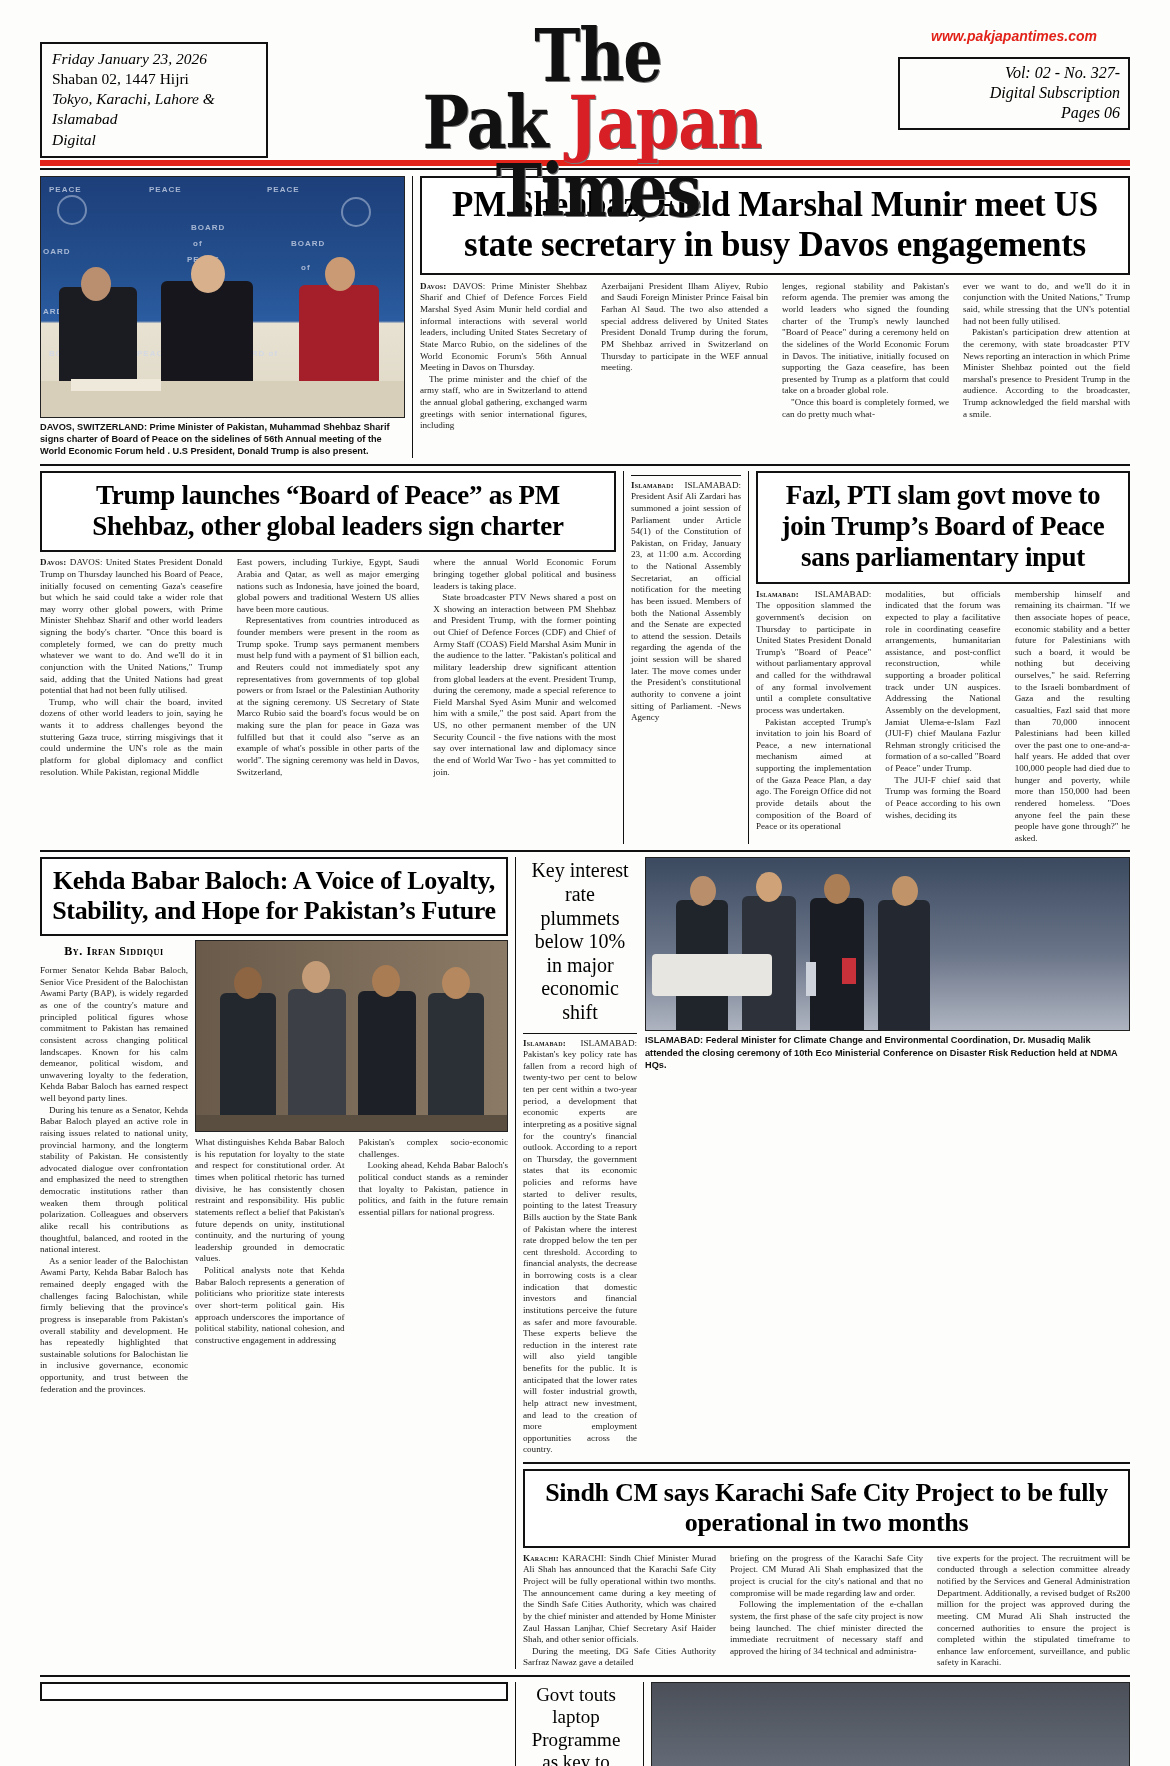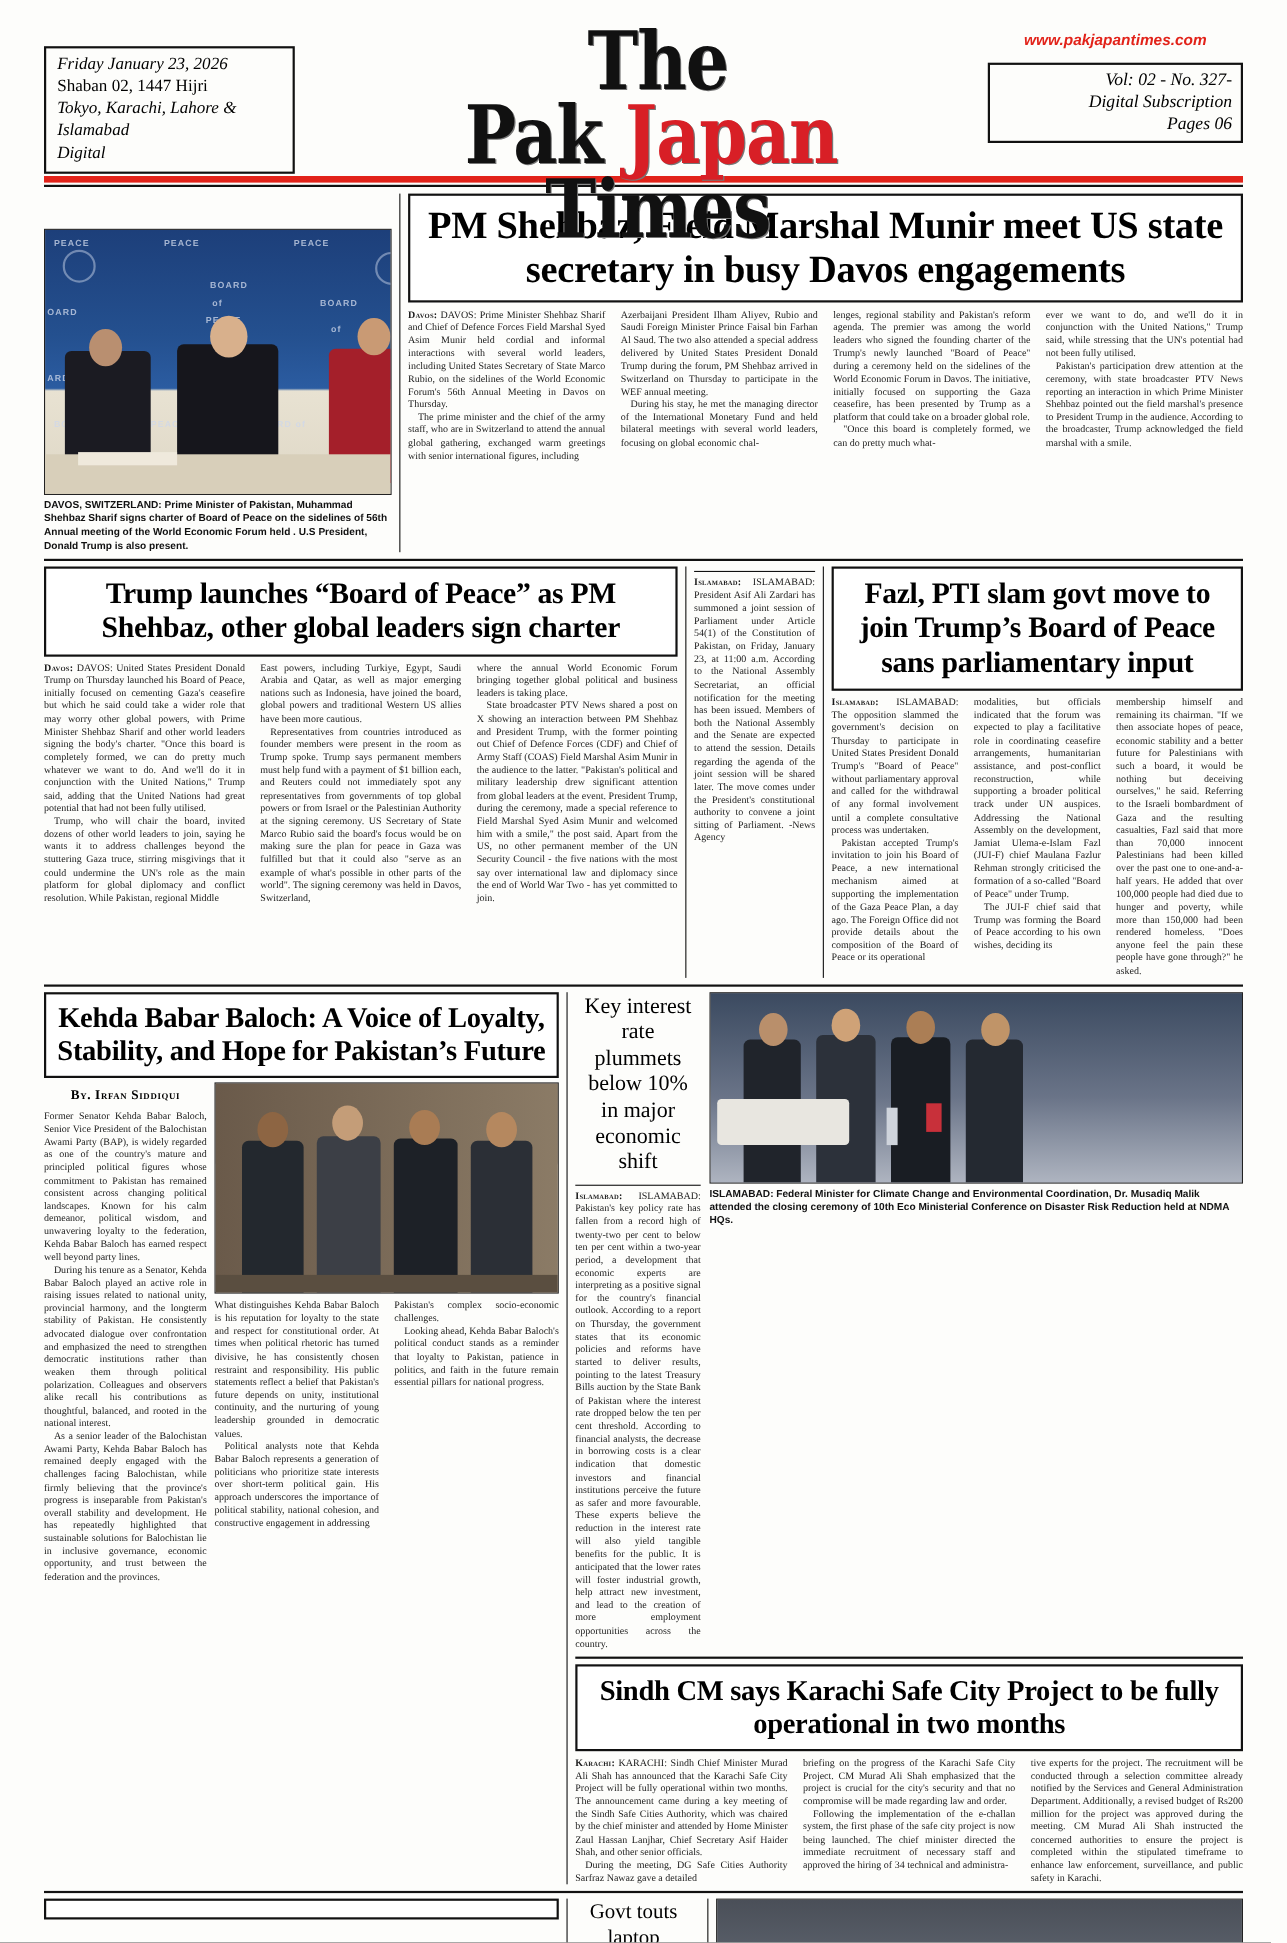--- a/index.html
+++ b/index.html
@@ -119,21 +119,21 @@
         <div>Pages 06</div>
       </div>
     </div>
   </div>
 
   <div class="redrule"></div>
   <div class="blackrule"></div>
 
   <div class="row" style="margin-top:6px;">
 
-    <div style="width:316px;margin-top:32px;">
+    <div style="width:365px;">
       <div class="photo ph-davos" style="height:240px;">
         <div class="wallgrid">
           <span style="left:8px;top:8px;">PEACE</span>
           <span style="left:108px;top:8px;">PEACE</span>
           <span style="left:226px;top:8px;">PEACE</span>
           <span style="left:2px;top:70px;">OARD</span>
           <span style="left:150px;top:46px;">BOARD</span>
           <span style="left:152px;top:62px;">of</span>
           <span style="left:146px;top:78px;">PEACE</span>
           <span style="left:2px;top:130px;">ARD</span>
@@ -166,21 +166,20 @@
       <div class="hbox">
         <h1>PM Shehbaz, Field Marshal Munir meet US state secretary in busy Davos engagements</h1>
       </div>
       <div class="row" style="margin-top:6px;">
         <div class="bt" style="width:25%;padding-right:7px;">
           <p class="first"><span class="dek">Davos:</span> <span>DAVOS: Prime Minister Shehbaz Sharif and Chief of Defence Forces Field Marshal Syed Asim Munir held cordial and informal interactions with several world leaders, including United States Secretary of State Marco Rubio, on the sidelines of the World Economic Forum's 56th Annual Meeting in Davos on Thursday.</span></p>
           <p>The prime minister and the chief of the army staff, who are in Switzerland to attend the annual global gathering, exchanged warm greetings with senior international figures, including</p>
         </div>
         <div class="bt" style="width:25%;padding:0 7px;">
           <p class="first">Azerbaijani President Ilham Aliyev, Rubio and Saudi Foreign Minister Prince Faisal bin Farhan Al Saud. The two also attended a special address delivered by United States President Donald Trump during the forum, PM Shehbaz arrived in Switzerland on Thursday to participate in the WEF annual meeting.</p>
-          <p>During his stay, he met the managing director of the International Monetary Fund and held bilateral meetings with several world leaders, focusing on global economic chal-</p>
         </div>
         <div class="bt" style="width:25%;padding:0 7px;">
           <p class="first">lenges, regional stability and Pakistan's reform agenda. The premier was among the world leaders who signed the founding charter of the Trump's newly launched "Board of Peace" during a ceremony held on the sidelines of the World Economic Forum in Davos. The initiative, initially focused on supporting the Gaza ceasefire, has been presented by Trump as a platform that could take on a broader global role.</p>
           <p>"Once this board is completely formed, we can do pretty much what-</p>
         </div>
         <div class="bt" style="width:25%;padding-left:7px;">
           <p class="first">ever we want to do, and we'll do it in conjunction with the United Nations," Trump said, while stressing that the UN's potential had not been fully utilised.</p>
           <p>Pakistan's participation drew attention at the ceremony, with state broadcaster PTV News reporting an interaction in which Prime Minister Shehbaz pointed out the field marshal's presence to President Trump in the audience. According to the broadcaster, Trump acknowledged the field marshal with a smile.</p>
         </div>
       </div>
@@ -323,21 +322,21 @@
       <div>
         <div class="hbox h3box">
           <h1>Sindh CM says Karachi Safe City Project to be fully operational in two months</h1>
         </div>
         <div class="row" style="margin-top:5px;">
           <div class="bt" style="width:33.33%;padding-right:7px;">
             <p class="first"><span class="dek">Karachi:</span> <span>KARACHI: Sindh Chief Minister Murad Ali Shah has announced that the Karachi Safe City Project will be fully operational within two months. The announcement came during a key meeting of the Sindh Safe Cities Authority, which was chaired by the chief minister and attended by Home Minister Zaul Hassan Lanjhar, Chief Secretary Asif Haider Shah, and other senior officials.</span></p>
             <p>During the meeting, DG Safe Cities Authority Sarfraz Nawaz gave a detailed</p>
           </div>
           <div class="bt" style="width:33.33%;padding:0 7px;">
-            <p class="first">briefing on the progress of the Karachi Safe City Project. CM Murad Ali Shah emphasized that the project is crucial for the city's security and that no compromise will be made regarding law and order.</p>
+            <p class="first">briefing on the progress of the Karachi Safe City Project. CM Murad Ali Shah emphasized that the project is crucial for the city's national and that no compromise will be made regarding law and order.</p>
             <p>Following the implementation of the e-challan system, the first phase of the safe city project is now being launched. The chief minister directed the immediate recruitment of necessary staff and approved the hiring of 34 technical and administra-</p>
           </div>
           <div class="bt" style="width:33.33%;padding-left:7px;">
             <p class="first">tive experts for the project. The recruitment will be conducted through a selection committee already notified by the Services and General Administration Department. Additionally, a revised budget of Rs200 million for the project was approved during the meeting. CM Murad Ali Shah instructed the concerned authorities to ensure the project is completed within the stipulated timeframe to enhance law enforcement, surveillance, and public safety in Karachi.</p>
           </div>
         </div>
       </div>
     </div>
   </div>
 

